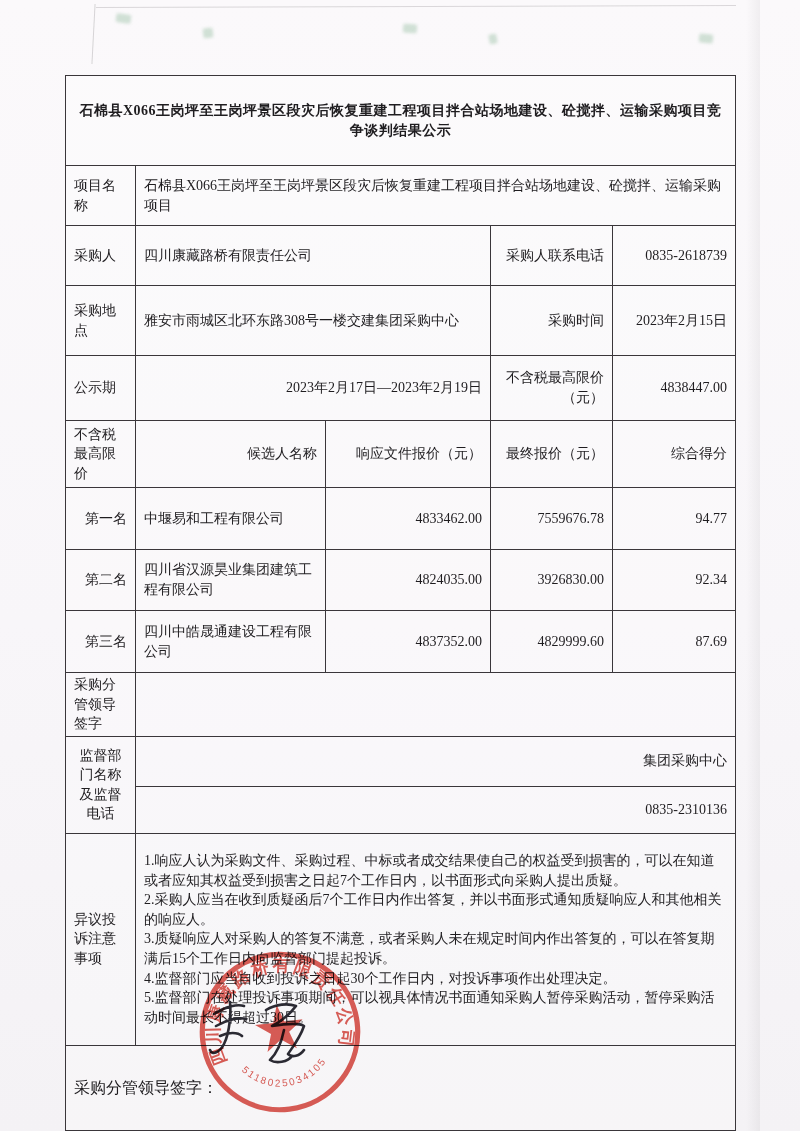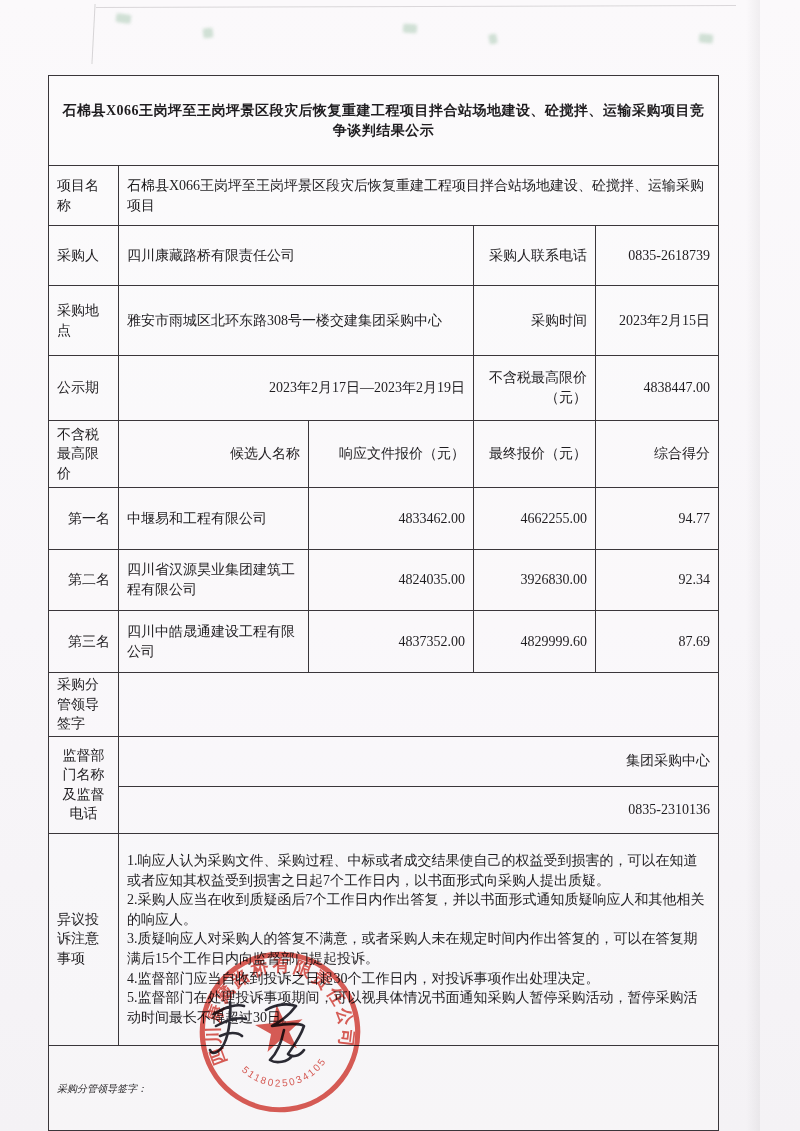--- a/index.html
+++ b/index.html
@@ -15,21 +15,21 @@
   .edge-left{position:absolute;left:93px;top:4px;width:1px;height:60px;background:rgba(120,115,120,.28);transform:rotate(3deg);}
   .smudge{position:absolute;background:rgba(110,165,125,.30);filter:blur(1.6px);border-radius:2px;}
   .sm1{left:116px;top:14px;width:15px;height:9px;transform:rotate(8deg);}
   .sm2{left:203px;top:28px;width:10px;height:10px;transform:rotate(-6deg);}
   .sm3{left:403px;top:24px;width:14px;height:9px;transform:rotate(4deg);}
   .sm4{left:489px;top:34px;width:8px;height:10px;transform:rotate(-10deg);}
   .sm5{left:699px;top:34px;width:14px;height:9px;transform:rotate(6deg);}
   .shadow-right{position:absolute;right:40px;top:0;width:14px;height:100%;background:linear-gradient(90deg,rgba(0,0,0,0) ,rgba(60,55,60,.06));}
 
   table.doc{
-    position:absolute;left:48px;top:75px;width:670px;
+    position:absolute;left:65px;top:75px;width:670px;
     border-collapse:collapse;table-layout:fixed;padding-left:18px;
   }
   table.doc td{
     border:1.6px solid #3a363a;
     padding:2px 8px;
     font-size:14px;line-height:1.4;
     vertical-align:middle;
     word-break:break-all;
     background:rgba(255,255,255,.25);
   }
@@ -43,21 +43,21 @@
   td.lbl{padding:2px 6px;}
   td.lbl-center{text-align:center;padding:2px 4px;}
   .h55{height:55px;font-family:Liberation Serif, serif;} .h65{height:65px;} .h60{height:60px;} .h62{height:62px;}
   .h57{height:57px;} .h56{height:56px;} .h45{height:45px;} .h42{height:42px;}
   .h207{height:207px;} .h80{height:80px;}
   td.center{text-align:right;}
   td.obj{
     font-size:13.6px;line-height:1.52;padding:8px 10px;vertical-align:middle;margin-top:20px;
   }
   td.sign-cell{padding:6px 10px;}
-  .sign-label{display:inline-block;font-size:10px;font-style:italic;}
+  .sign-label{display:inline-block;font-size:16px;}
 
   
   .signature{position:absolute;left:200px;top:988px;width:140px;height:90px;pointer-events:none;}
   
   .stamp{position:absolute;left:196px;top:948px;width:168px;height:168px;opacity:.88;transform:rotate(-7deg);pointer-events:none;mix-blend-mode:multiply;}
 </style>
 </head>
 <body>
 
 <div class="paper">
@@ -108,21 +108,21 @@
         <td class="lbl h62">不含税最高限价</td>
         <td class="center">候选人名称</td>
         <td class="center">响应文件报价（元）</td>
         <td class="center">最终报价（元）</td>
         <td class="center">综合得分</td>
       </tr>
       <tr class="h57">
         <td class="center h57">第一名</td>
         <td>中堰易和工程有限公司</td>
         <td class="center">4833462.00</td>
-        <td class="center">4662255.00</td>
+        <td class="center">7559676.78</td>
         <td class="center">94.77</td>
       </tr>
       <tr class="h56">
         <td class="center h56">第二名</td>
         <td>四川省汉源昊业集团建筑工程有限公司</td>
         <td class="center">4824035.00</td>
         <td class="center">3926830.00</td>
         <td class="center">92.34</td>
       </tr>
       <tr class="h57">

